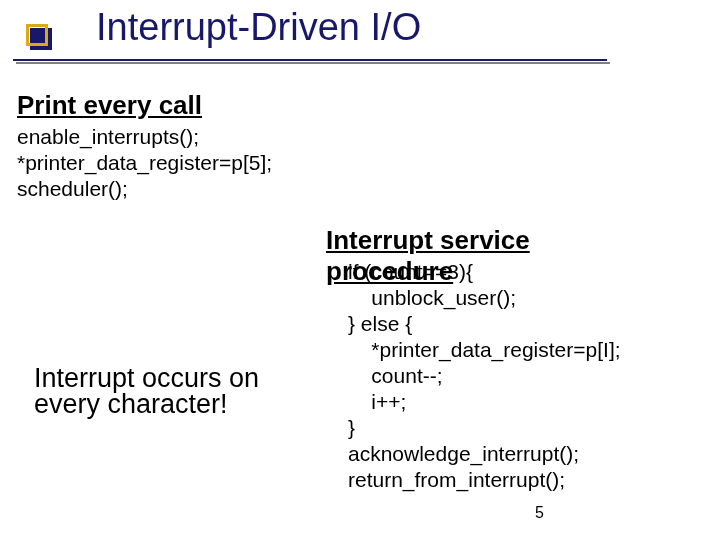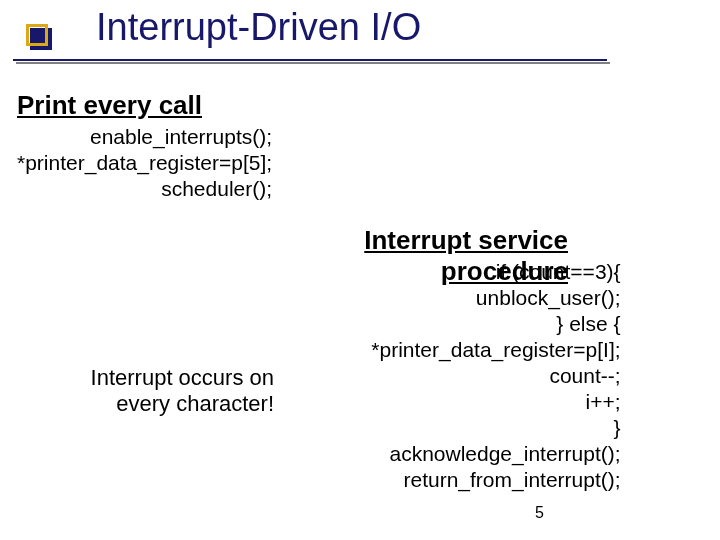--- a/index.html
+++ b/index.html
@@ -9,21 +9,20 @@
     height: 540px;
     background: #ffffff;
     font-family: Arial, Helvetica, sans-serif;
     position: relative;
     overflow: hidden;
   }
   .slide {
     position: relative;
     width: 568px;
     height: 540px;
-    text-align: right;
   }
   .title-area {
     position: absolute;
     top: 6px;
     left: 0;
     width: 720px;
     height: 60px;
   }
   .title-text {
     position: absolute;
@@ -104,21 +103,21 @@
     font-size: 21px;
     line-height: 26px;
     color: #000;
     font-family: Arial, Helvetica, sans-serif;
     white-space: pre;
   }
   .note {
     position: absolute;
     left: 34px;
     top: 365px;
-    font-size: 22px;
+    font-size: 27px;
     line-height: 26px;
     color: #000;
     width: 240px;
   }
   .pagenum {
     position: absolute;
     right: 24px;
     bottom: 18px;
     font-size: 16px;
     color: #000;

